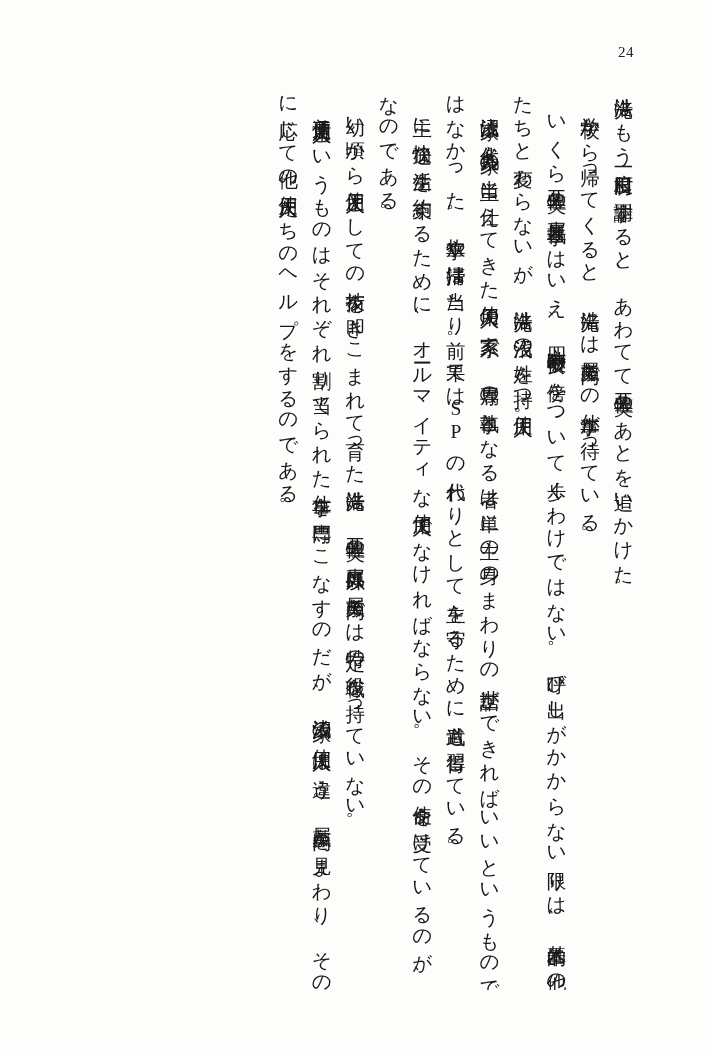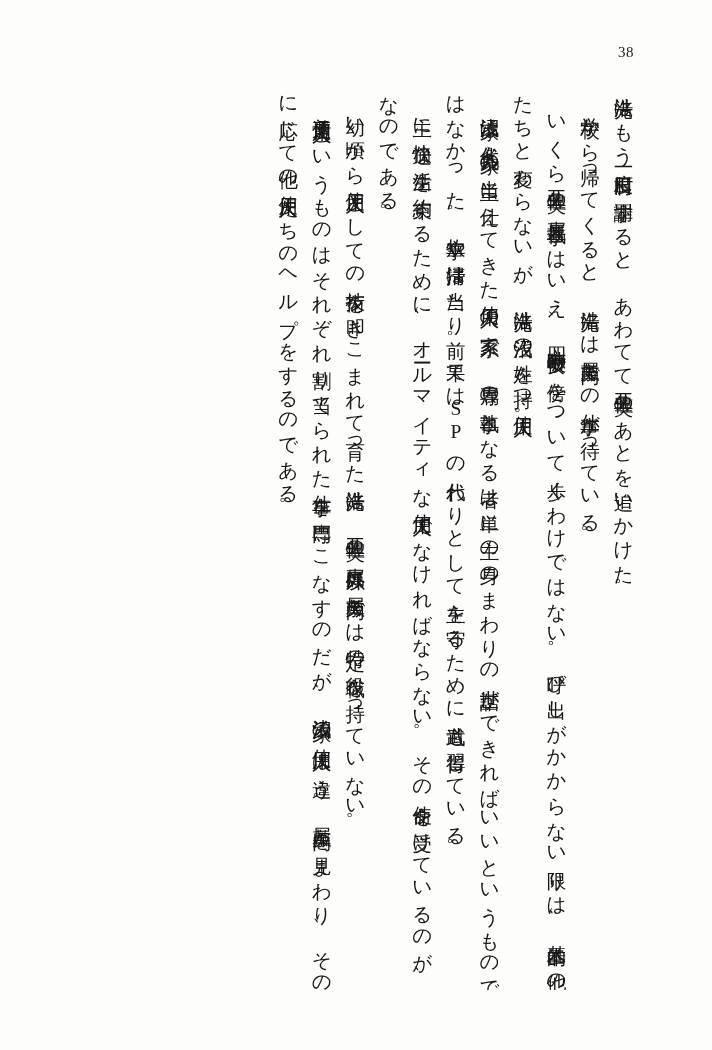--- a/index.html
+++ b/index.html
@@ -59,21 +59,21 @@
   }
   .para + .para {
     margin-left: 0;
   }
 </style>
 </head>
 <body>
 
 <div class="page">
 
-  <div class="page-number">38</div>
+  <div class="page-number">24</div>
 
   <div class="text-body">
     <p class="para no-indent">浩光はもう一度村田に謝罪すると、あわてて亜佐美のあとを追いかけた。</p>
     <p class="para">学校から帰ってくると、浩光には屋敷内での仕事が待っている。</p>
     <p class="para">いくら亜佐美の専属執事とはいえ、四六時中彼女の傍をついて歩くわけではない。呼び出しがかからない限りは、基本的に他の使用人たちと変わらないが、浩光は浅沼の姓を持つ使用人。</p>
     <p class="para">浅沼家は代々九条家の当主に仕えてきた使用人の家系で、専属の執事となる者は単に主の身のまわりの世話ができればいいというものではなかった。炊事や清掃は当たり前。果てはSPの代わりとして主を守るために武道も習得している。</p>
     <p class="para">主に快適な生活を約束するために、オールマイティな使用人でなければならない。その使命を受けているのが、浅沼家なのである。</p>
     <p class="para">幼い頃から使用人としての技術を叩きこまれて育った浩光は、亜佐美の専属以外に屋敷内では特定の役職を持っていない。</p>
     <p class="para">普通使用人というものはそれぞれ割り当てられた仕事を専門にこなすのだが、浅沼家の使用人は違う。屋敷内を見まわり、その時々に応じて他の使用人たちのヘルプをするのである。</p>
   </div>

